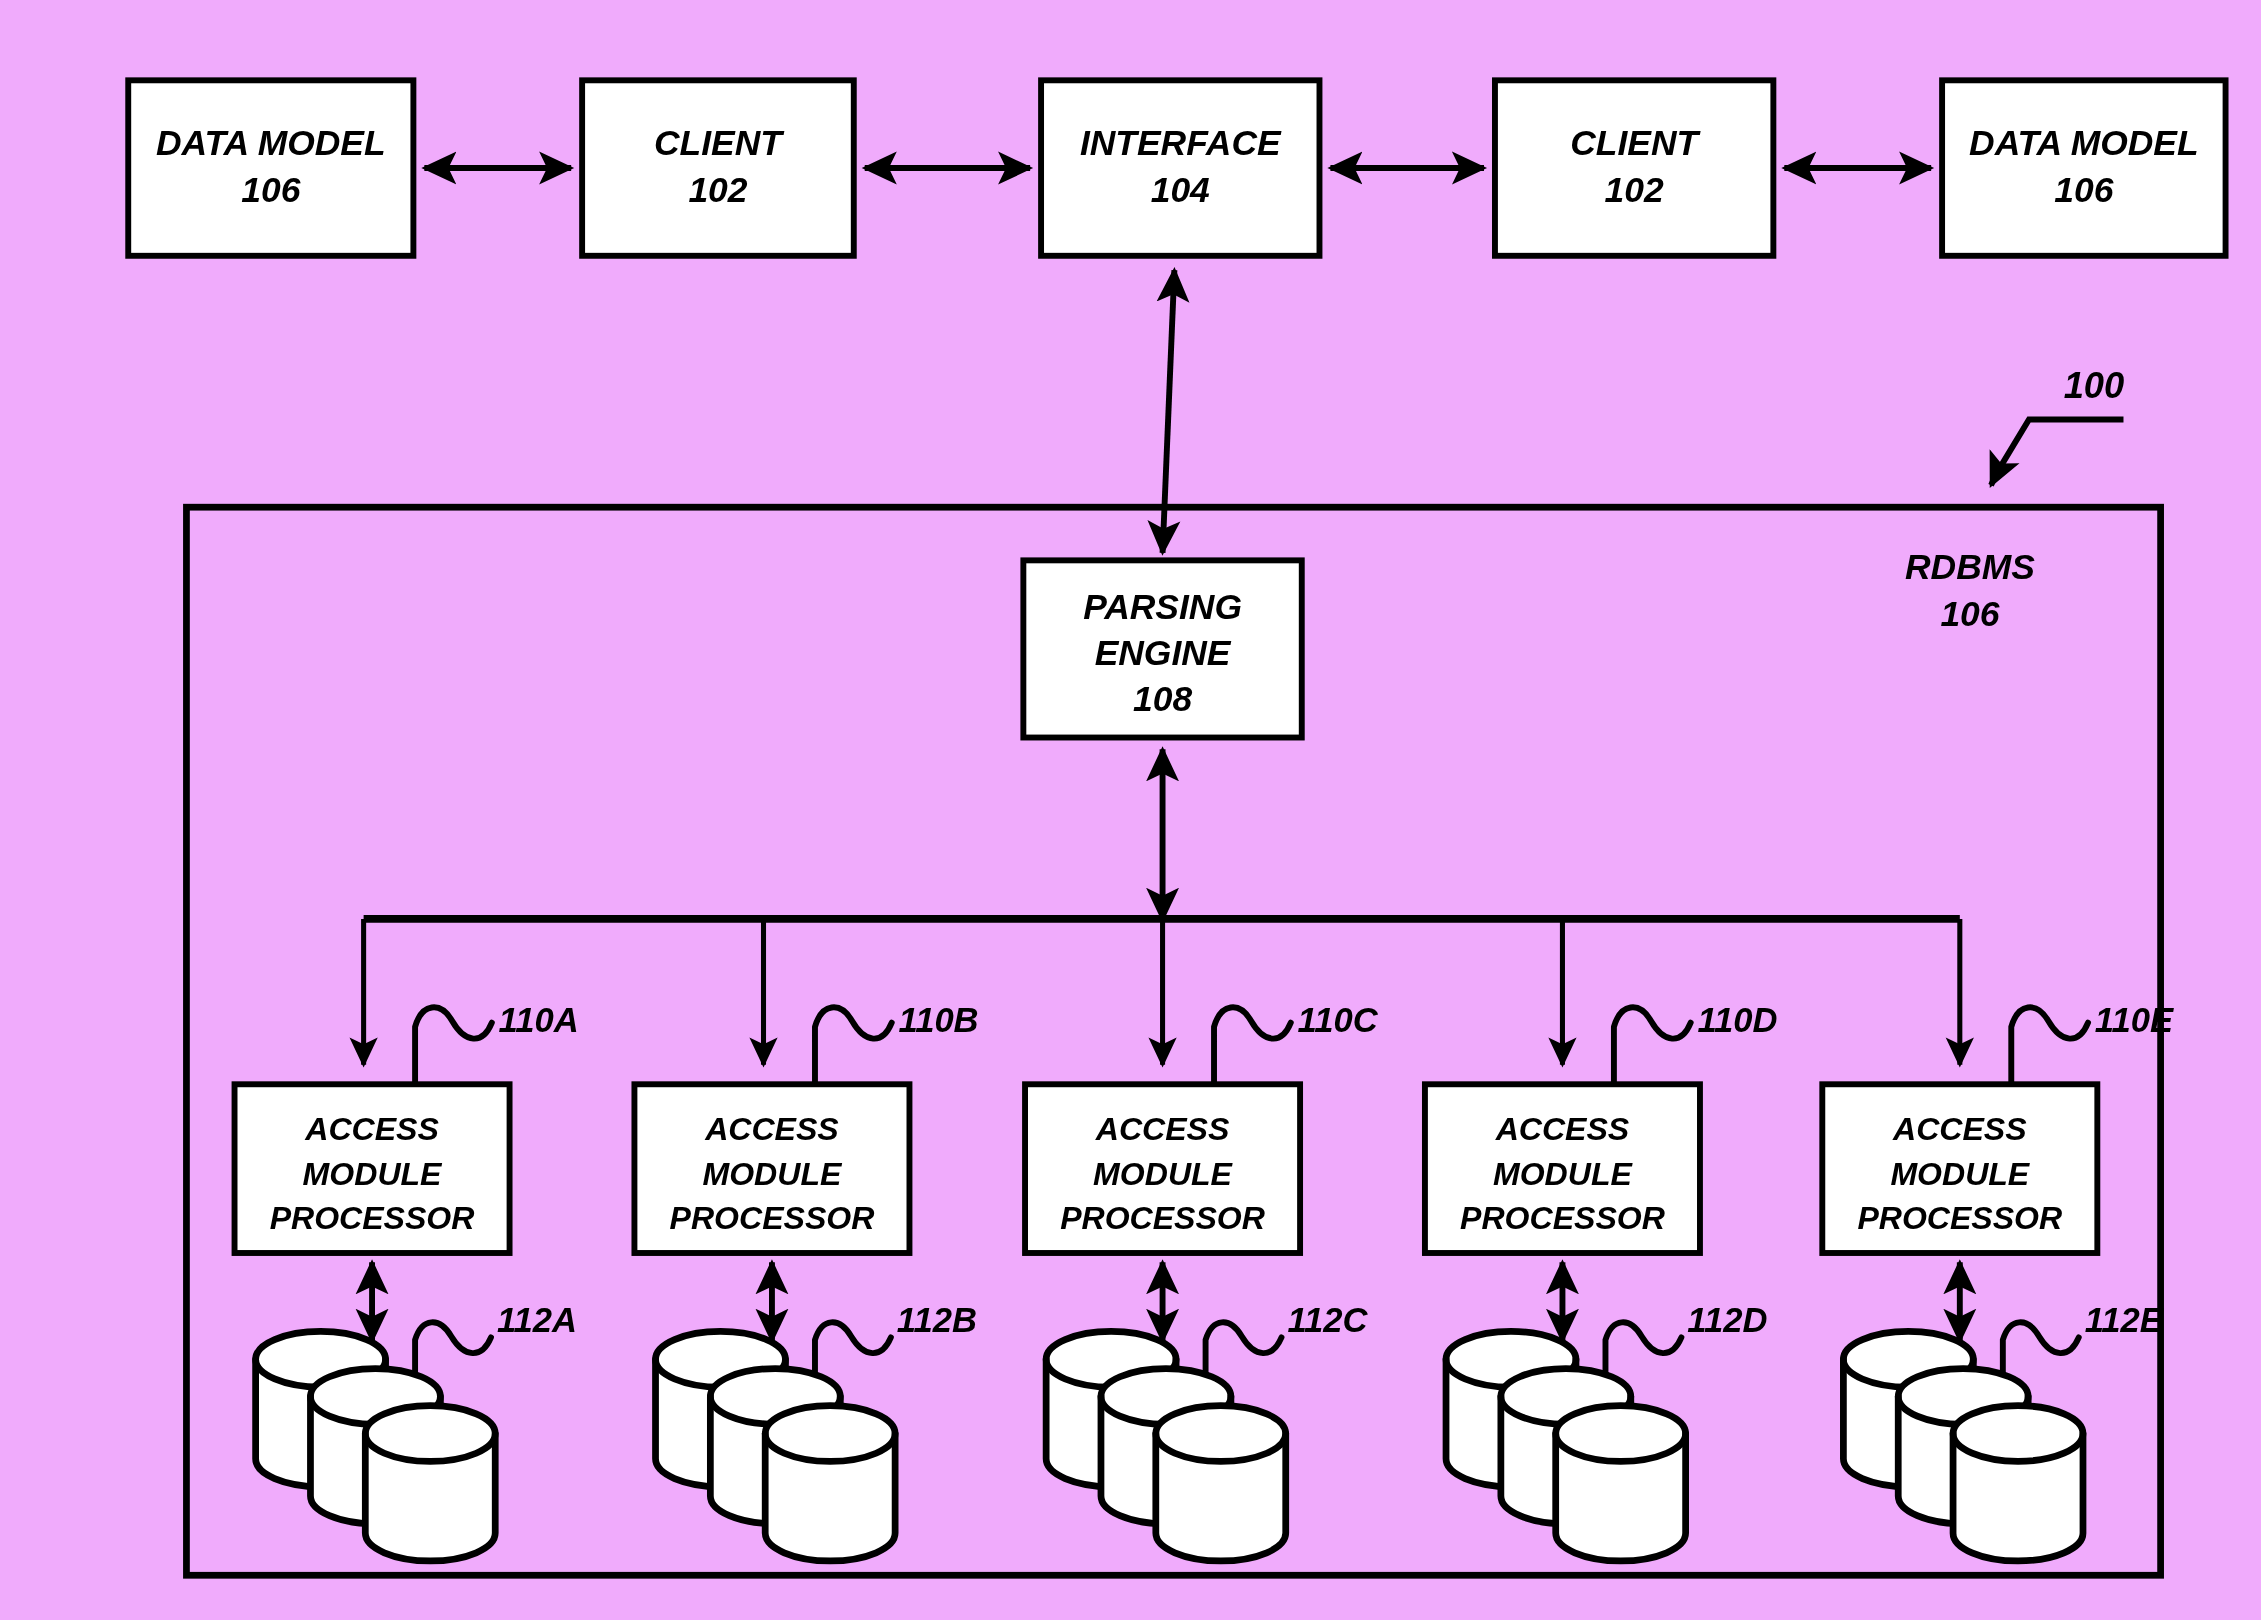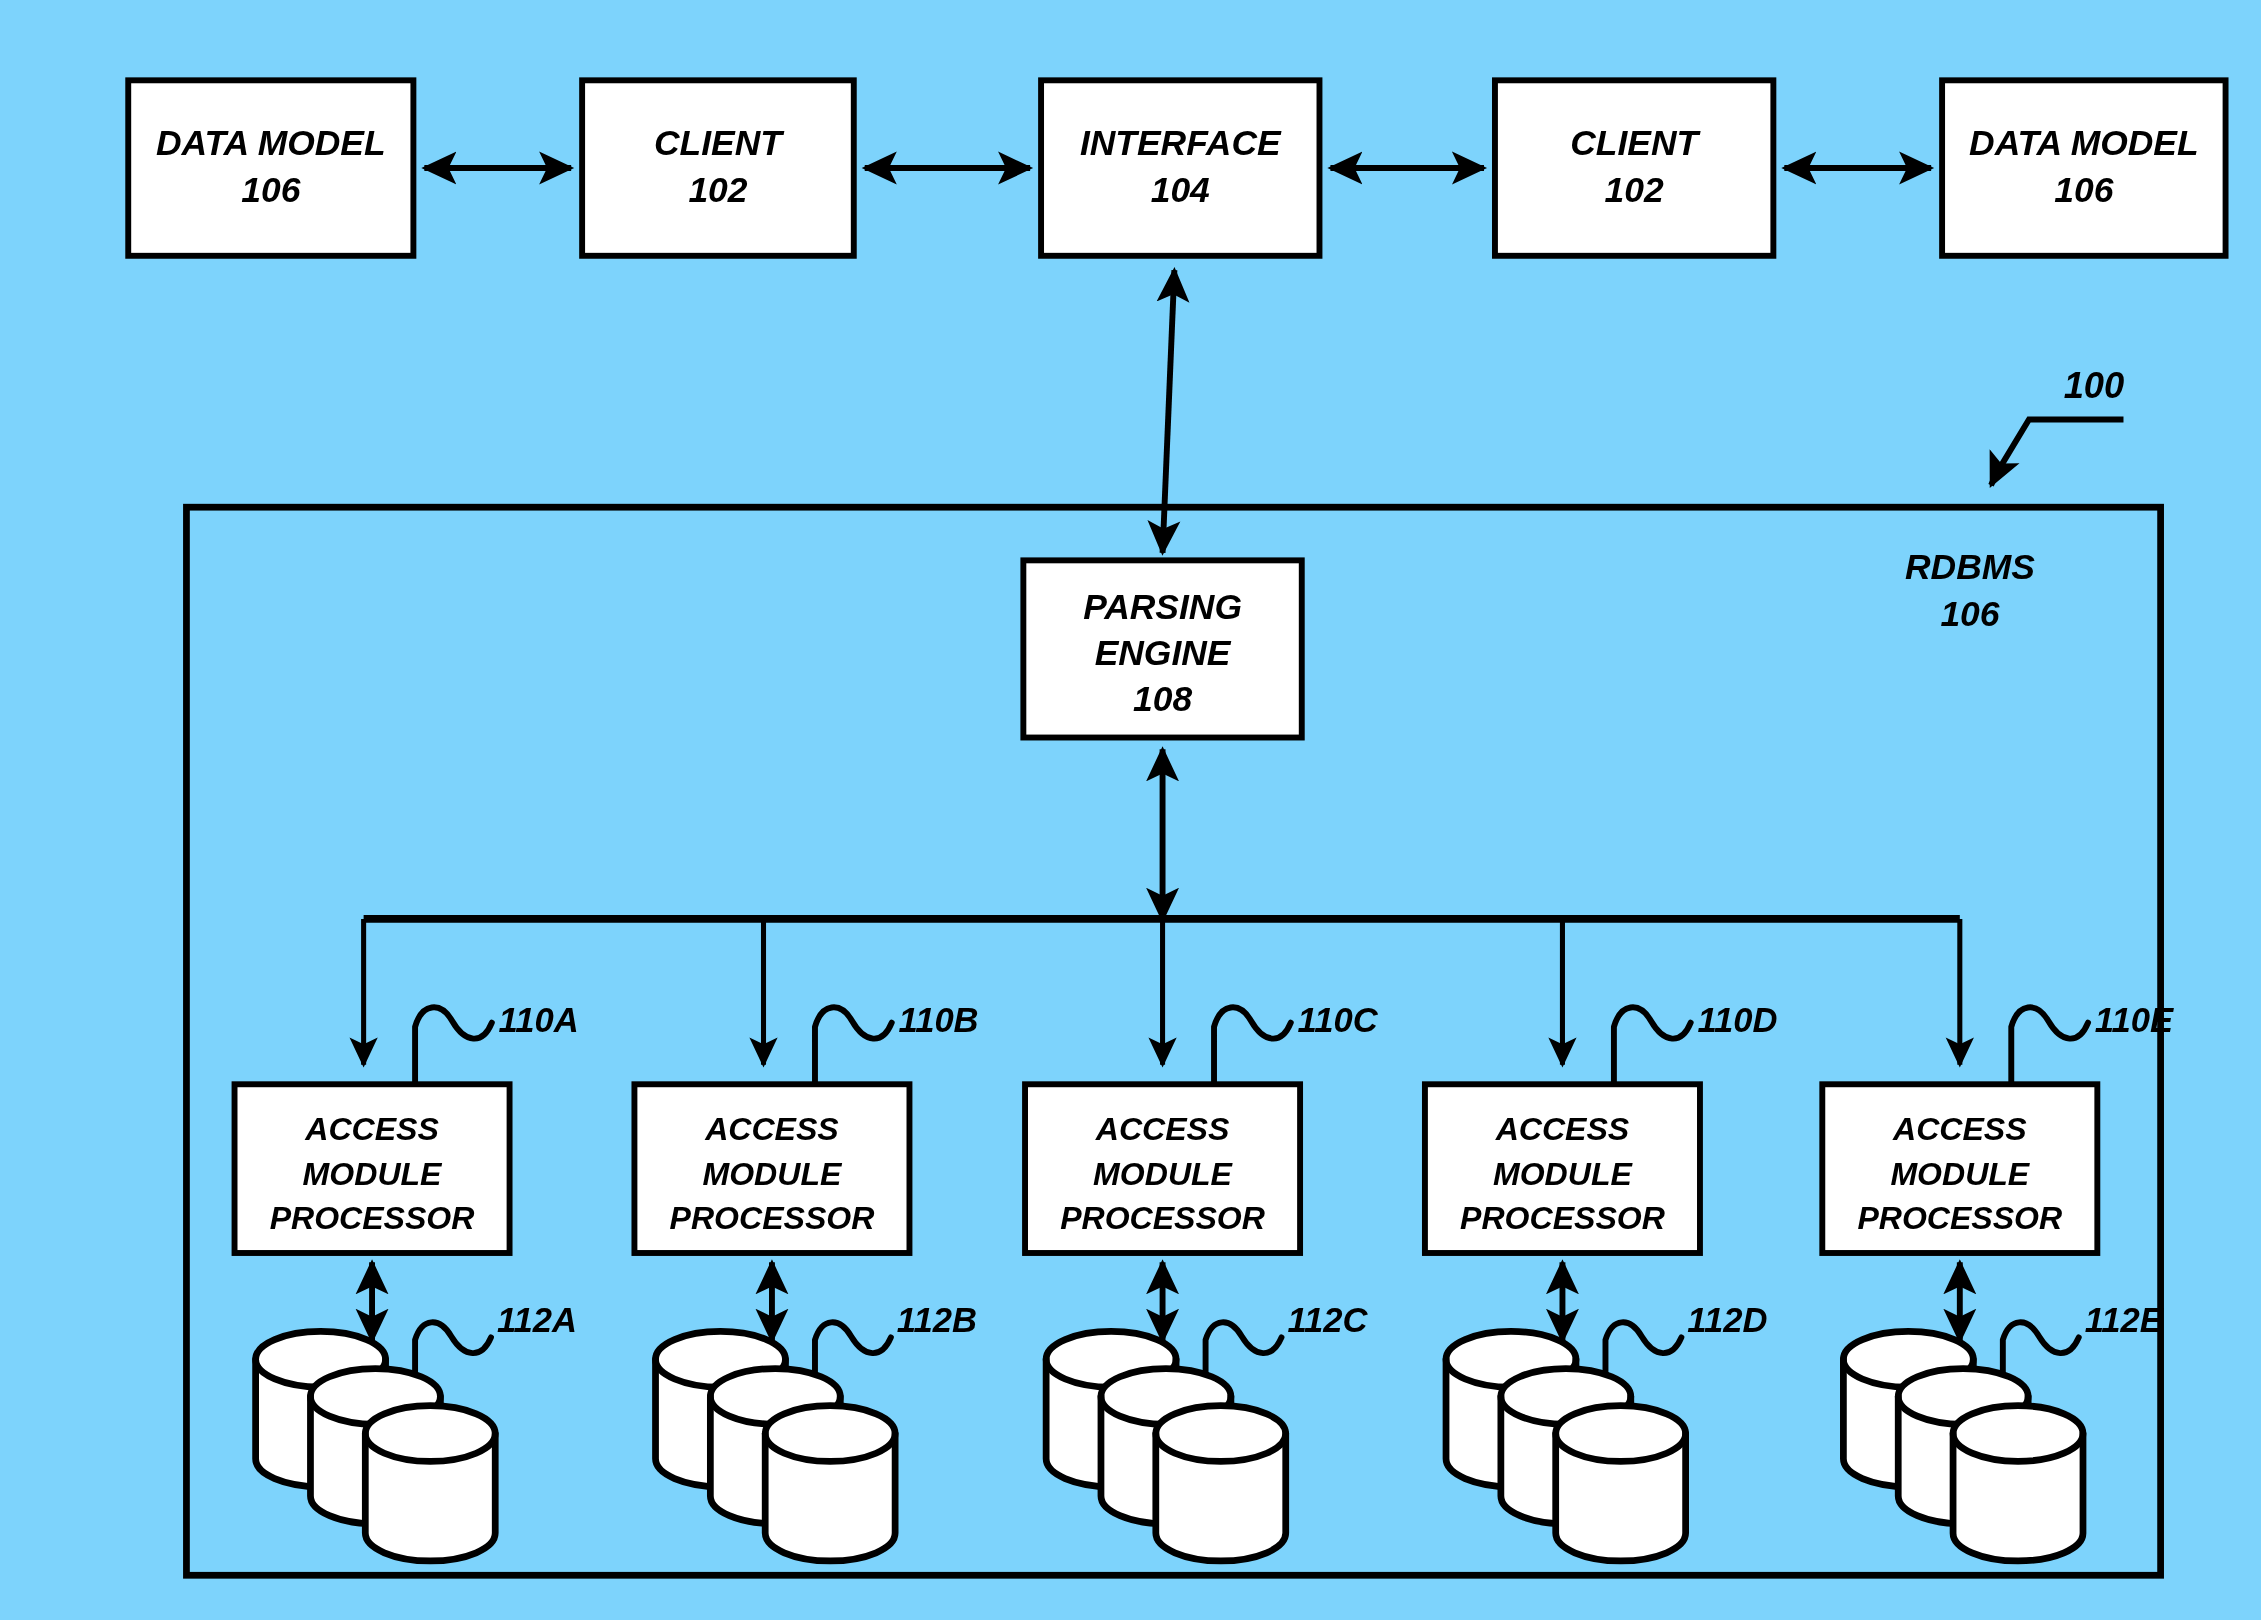--- a/index.html
+++ b/index.html
@@ -4,21 +4,21 @@
 <style>
   html, body {
     margin: 0;
     padding: 0;
     background: #ffffff;
   }
   #canvas {
     position: relative;
     width: 2261px;
     height: 1621px;
-    background: #7dd3fc;
+    background: #f0abfc;
     font-family: "Liberation Sans", sans-serif;
   }
   svg#fig {
     position: absolute;
     left: 0;
     top: 0;
     width: 2261px;
     height: 1621px;
     display: block;
   }

